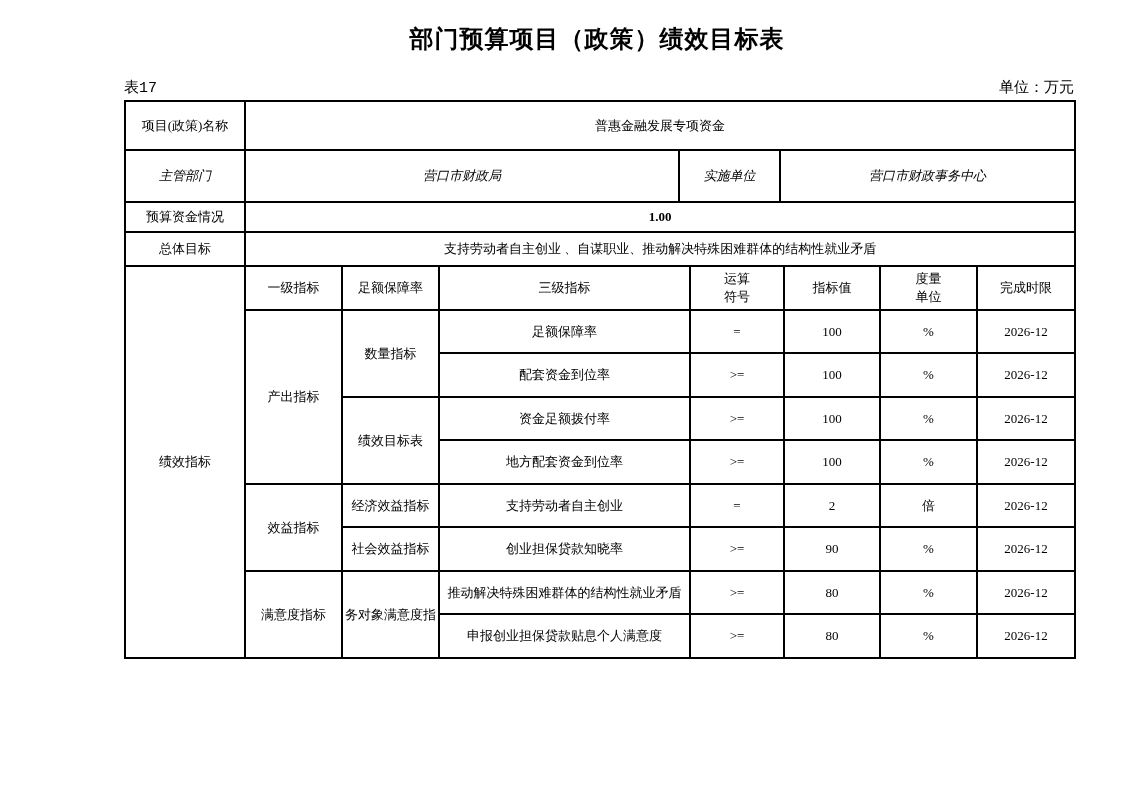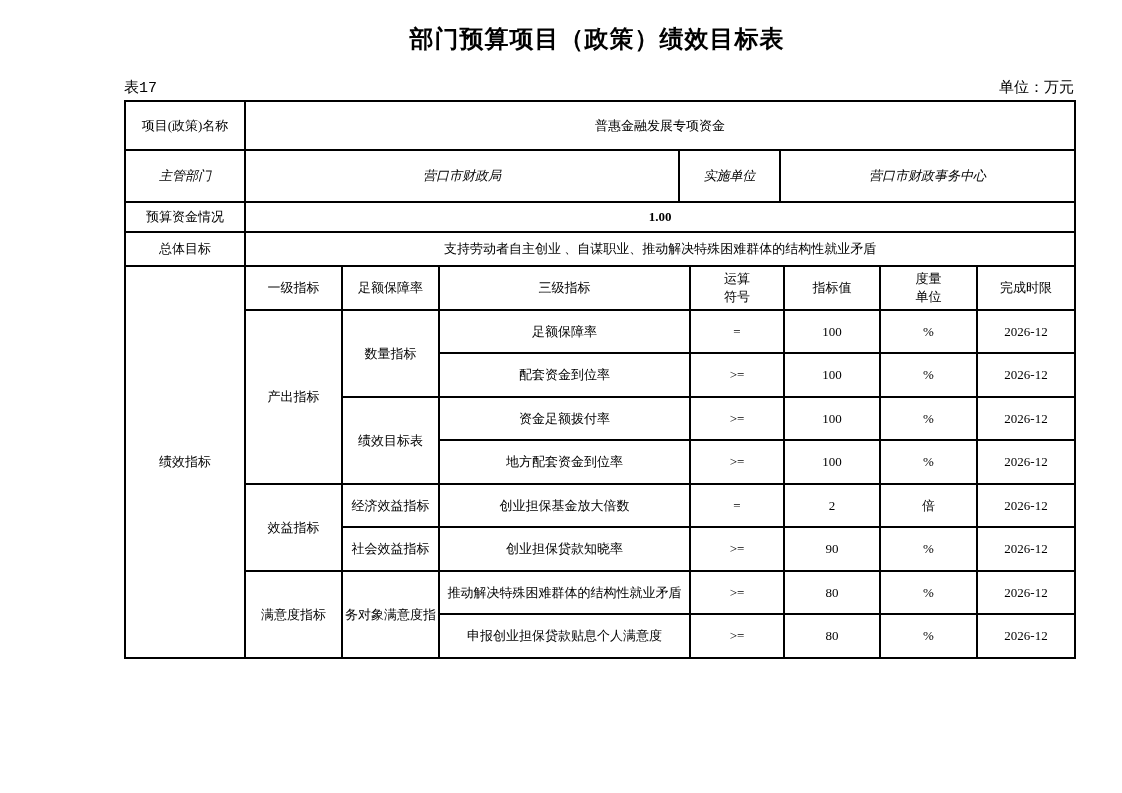--- a/index.html
+++ b/index.html
@@ -149,21 +149,21 @@
     <tr class="dr">
       <td>地方配套资金到位率</td>
       <td>&gt;=</td>
       <td>100</td>
       <td>%</td>
       <td>2026-12</td>
     </tr>
     <tr class="dr">
       <td rowspan="2">效益指标</td>
       <td>经济效益指标</td>
-      <td>创业担保基金放大倍数</td>
+      <td>支持劳动者自主创业</td>
       <td>=</td>
       <td>2</td>
       <td>倍</td>
       <td>2026-12</td>
     </tr>
     <tr class="dr">
       <td>社会效益指标</td>
       <td>创业担保贷款知晓率</td>
       <td>&gt;=</td>
       <td>90</td>

